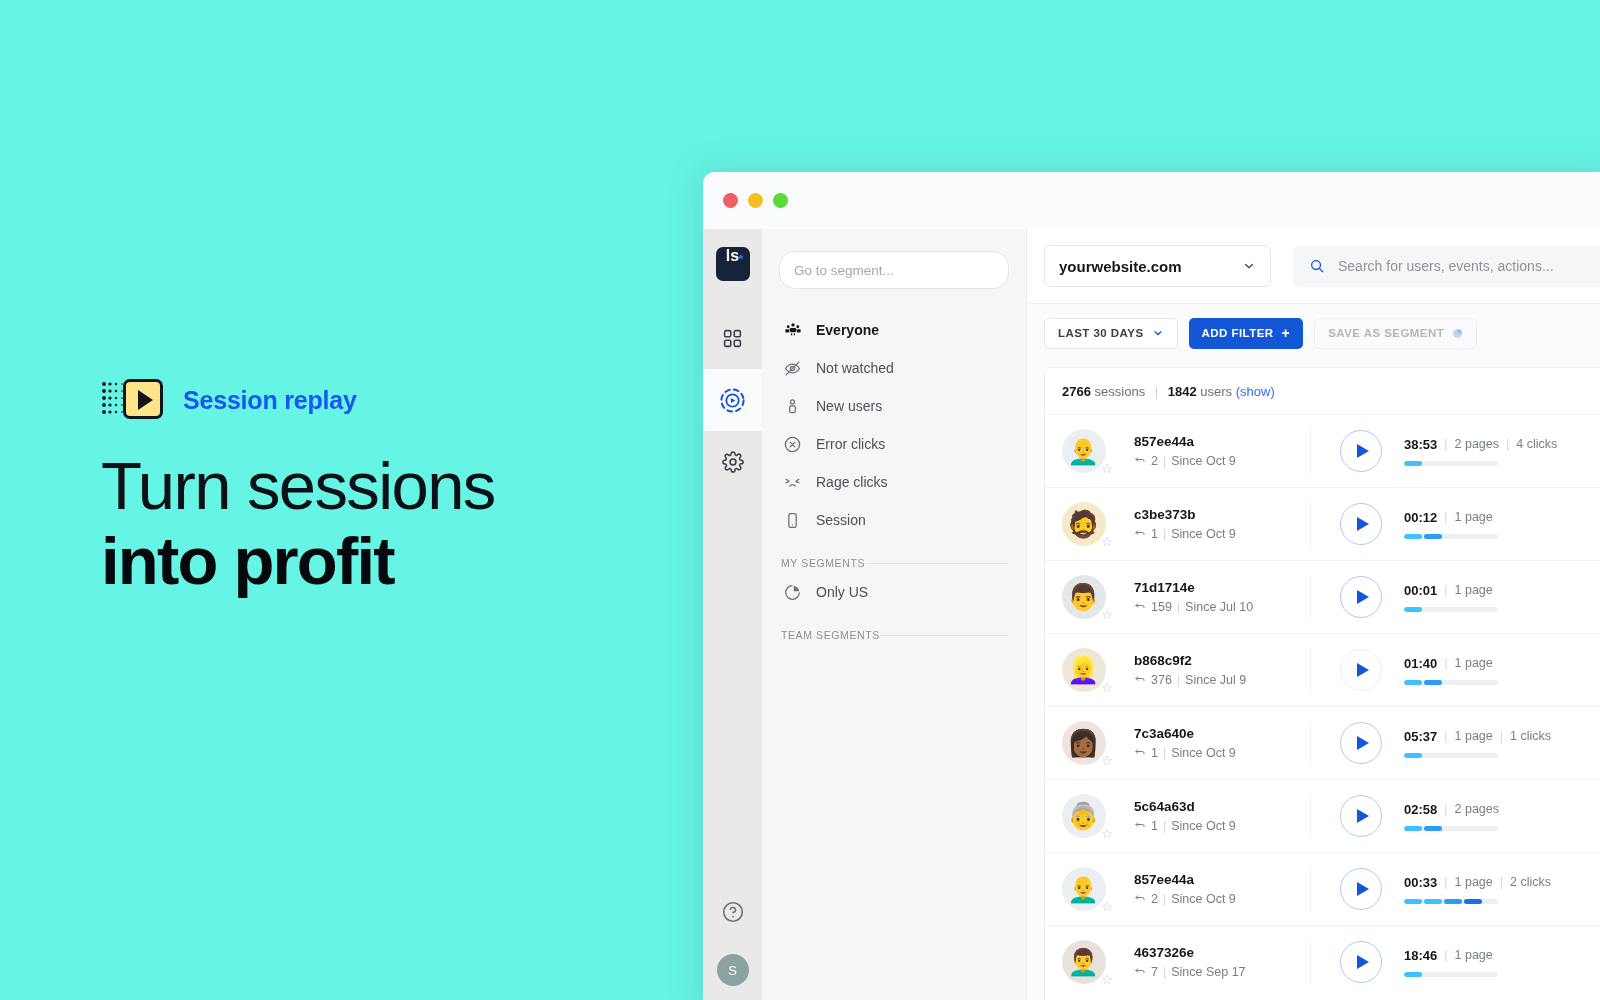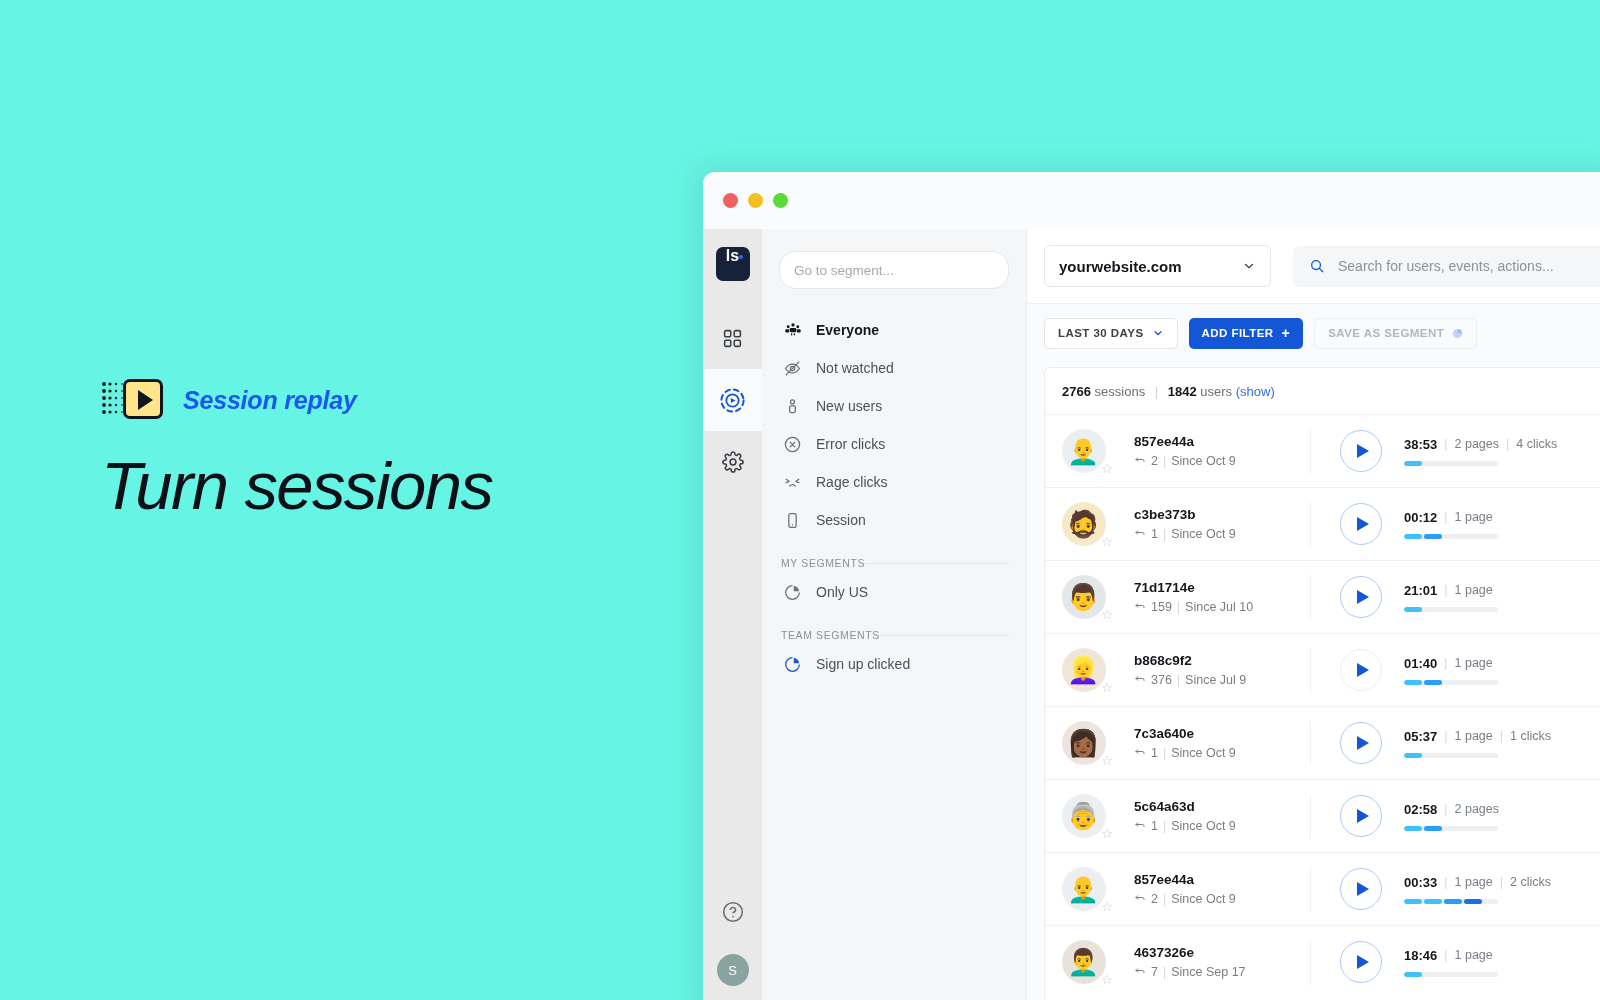--- a/index.html
+++ b/index.html
@@ -8,21 +8,20 @@
     overflow: hidden;
     font-family: "Liberation Sans", sans-serif;
   }
   body { background: #66f5e4; position: relative; }
 
   
   .marketing {
     position: absolute; left: 0; top: 0;
     width: 700px; height: 964px;
     padding-left: 101px;
-    font-style: italic;
   }
   .eyebrow-row {
     position: absolute; left: 101px; top: 376px;
     display: flex; align-items: center; gap: 18px;
   }
   .logo-mark { position: relative; width: 64px; height: 48px; }
   .logo-dots { position: absolute; left: 0; top: 4px; width: 26px; height: 40px; }
   .logo-sq {
     position: absolute; left: 22px; top: 3px;
     width: 40px; height: 40px;
@@ -229,20 +228,21 @@
             <circle cx="15" cy="32" r="1.2"></circle>
             <circle cx="21" cy="32" r="0.8"></circle>
         </g>
       </svg>
       <div class="logo-sq"></div>
     </div>
     <div class="eyebrow-text">Session replay</div>
   </div>
 
   <div class="headline-1">Turn sessions</div>
+  <div class="headline-2">into profit</div>
 </div>
 
 <div class="app-window">
 
   <div class="titlebar">
     <div class="dot red"></div>
     <div class="dot yellow"></div>
     <div class="dot green"></div>
   </div>
 
@@ -380,29 +380,20 @@
             </svg>
           </span>
           <span>Only US</span>
         </div>
 
         <div class="seg-head">
           <span>TEAM SEGMENTS</span>
           <i></i>
         </div>
 
-        <div class="seg-item">
-          <span class="seg-ico">
-            <svg width="19" height="19" viewBox="0 0 24 24" fill="none" stroke="#1457d6" stroke-width="1.6">
-              <path d="M12 3.4a8.6 8.6 0 1 0 8.6 8.6"></path>
-                <path d="M13.6 3.6 A8.4 8.4 0 0 1 20.4 10.4 L13.6 10.4 Z" fill="#1457d6" stroke="none"></path>
-            </svg>
-          </span>
-          <span>Sign up clicked</span>
-        </div>
 
       </div>
     </div>
 
     <div class="main">
 
       <div class="topbar">
         <div class="site-select">
           <span>yourwebsite.com</span>
           <svg width="14" height="14" viewBox="0 0 24 24" fill="none" stroke="#3c4147" stroke-width="2.2" stroke-linecap="round">
@@ -526,21 +517,21 @@
                   </svg>
         <span>159</span>
         <span class="bar">|</span>
         <span>Since Jul 10</span>
       </div>
     </div>
     <div class="s-div"></div>
     <div class="s-play"></div>
     <div class="s-stats">
       <div class="line1">
-        <b>21:01</b>
+        <b>00:01</b>
         <span class="bar">|</span>
         <span>1 page</span>
 
       </div>
       <div class="s-prog">
                   <i style="width:18px;background:#3fc2fb"></i>
                 </div>
     </div>
             </div>
             <div class="srow">

